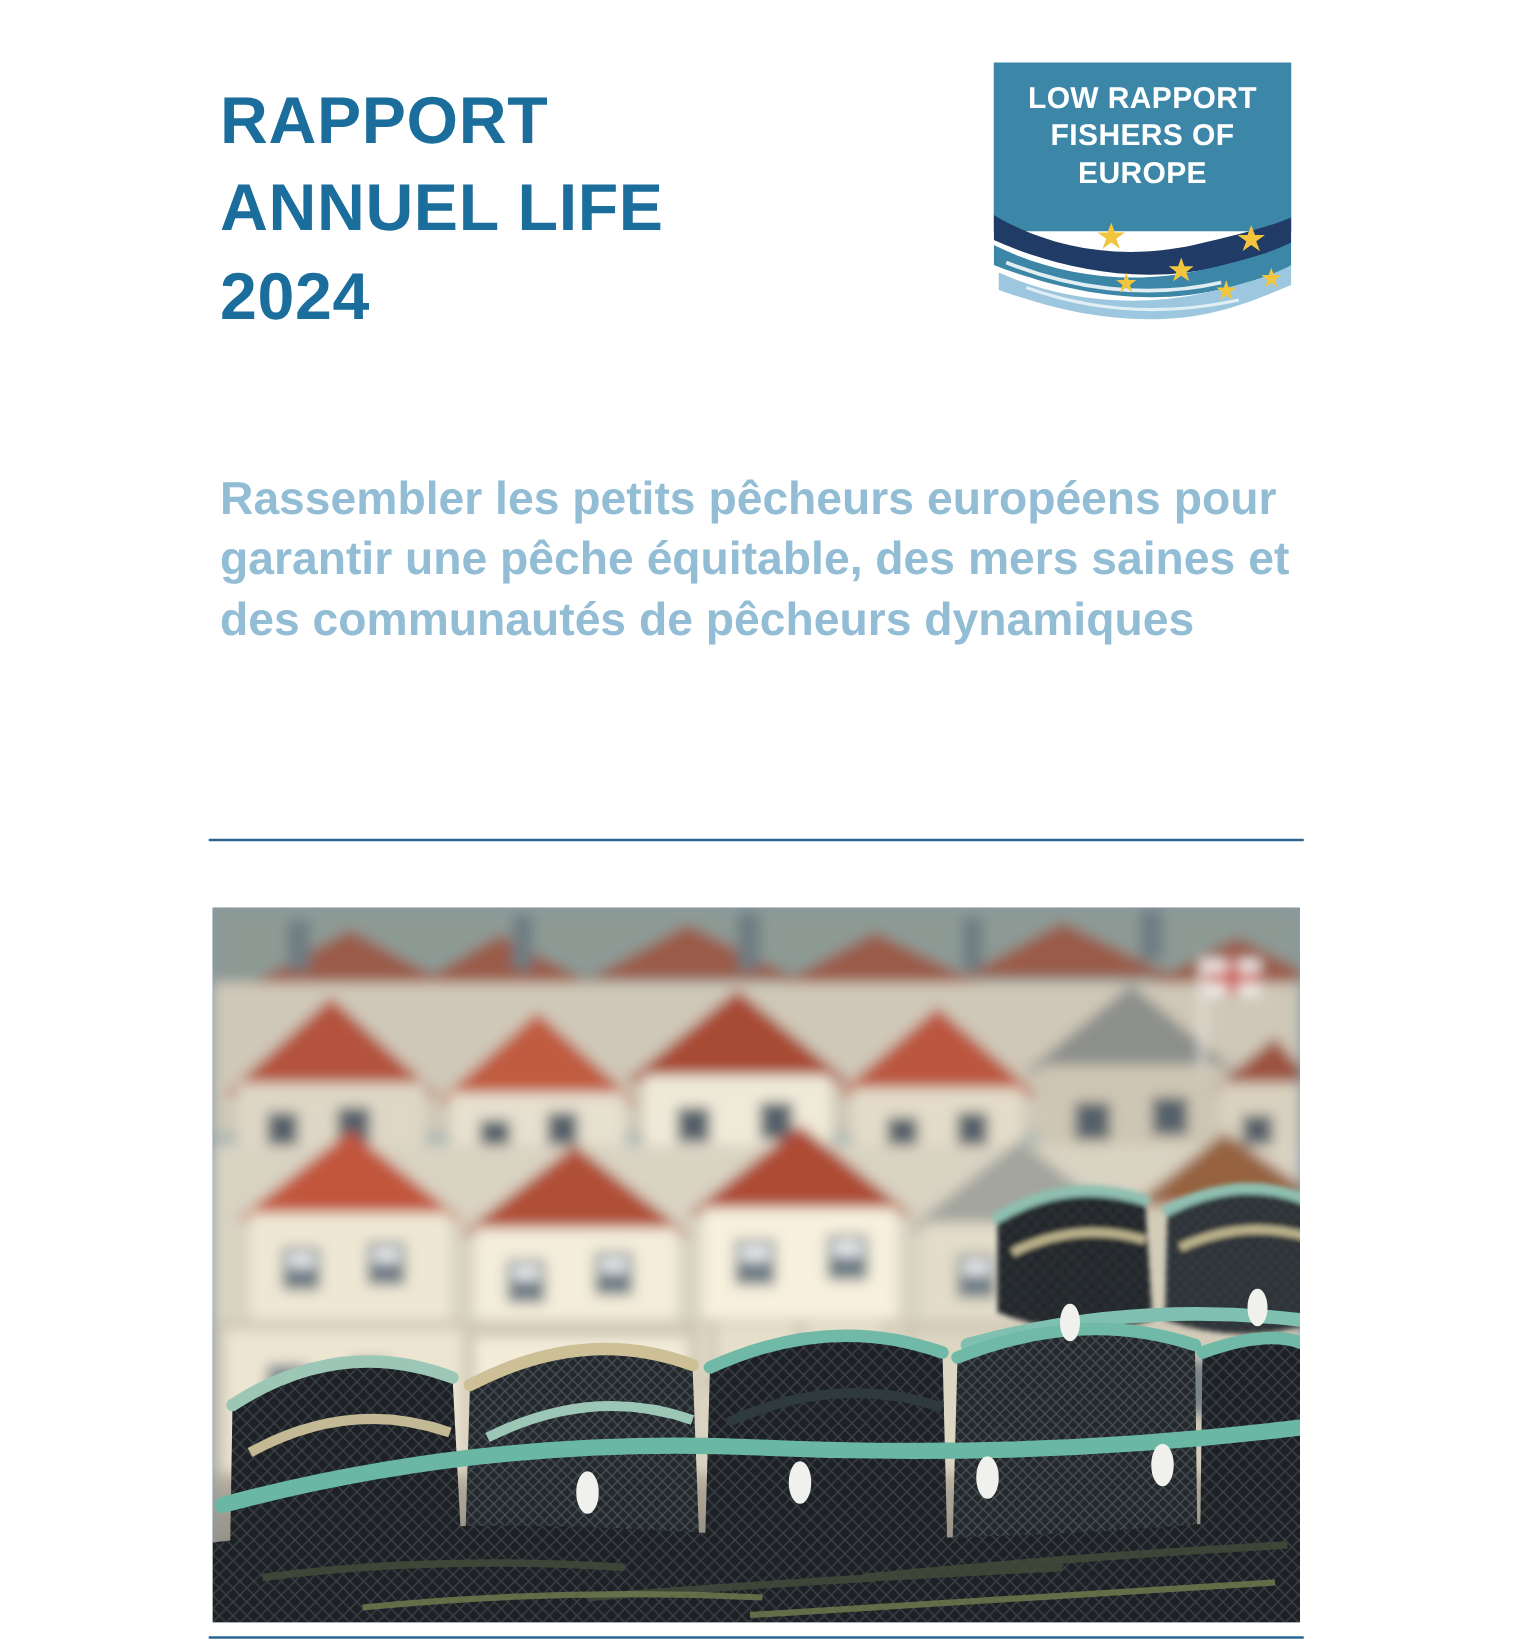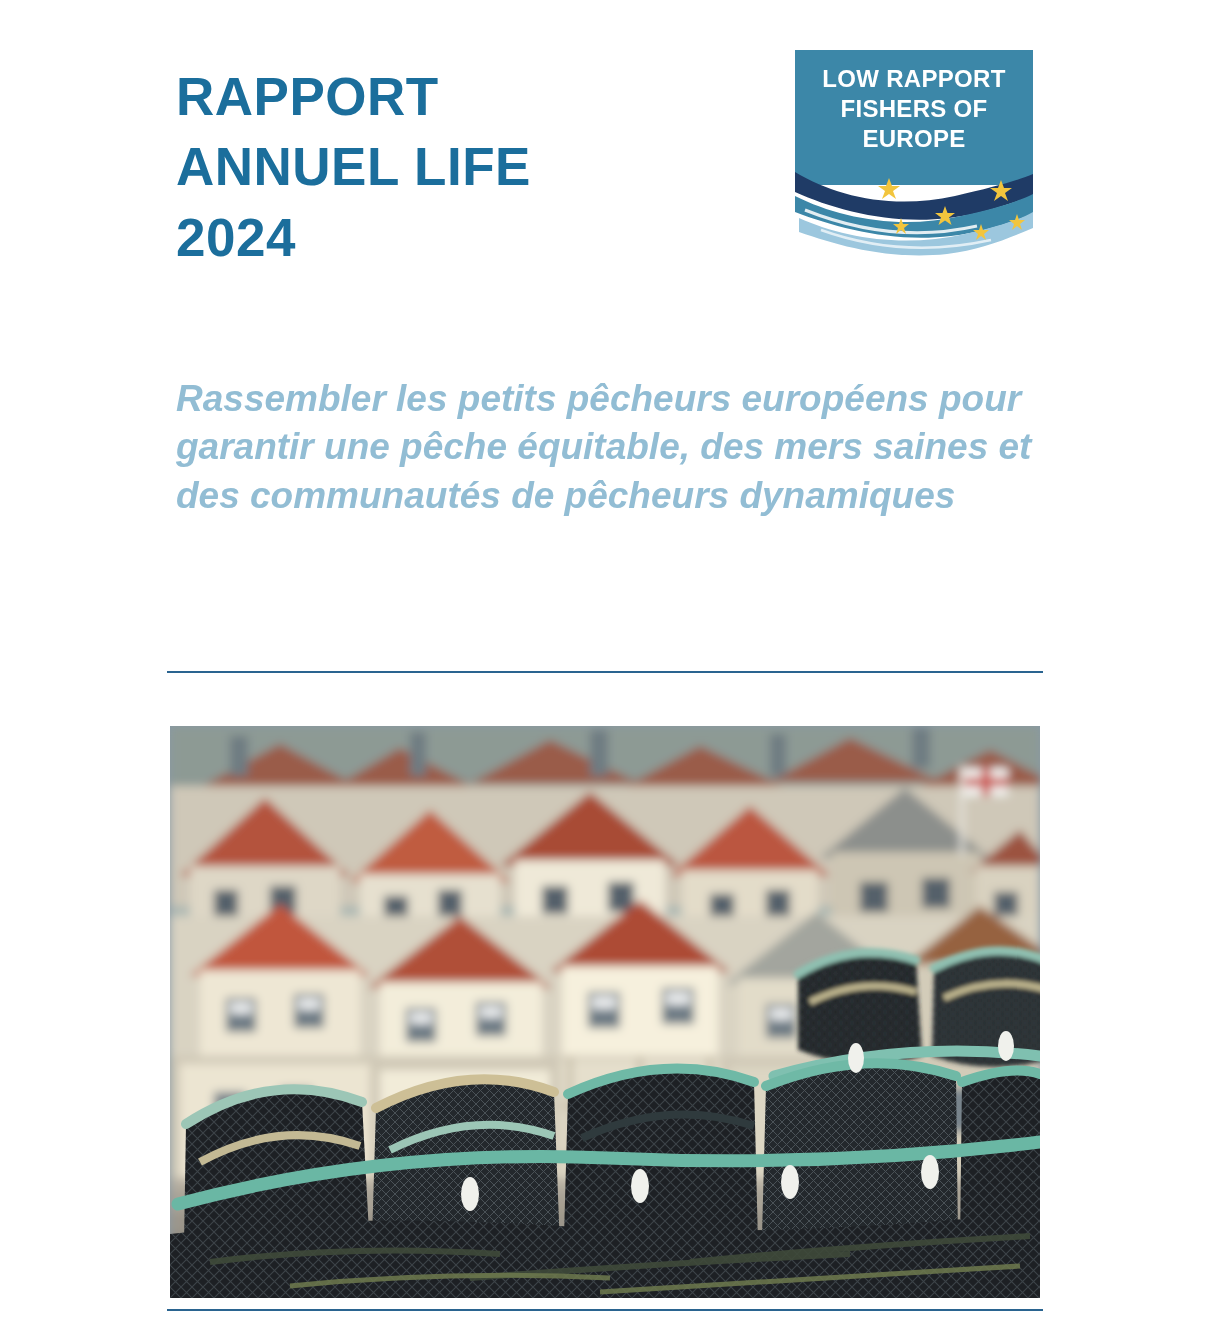--- a/index.html
+++ b/index.html
@@ -79,21 +79,20 @@
   .subtitle {
     position: absolute;
     left: 176px;
     top: 375px;
     width: 885px;
     font-size: 37px;
     font-weight: bold;
     line-height: 1.31;
     color: #92bdd4;
     margin: 0;
-    font-style: italic;
   }
 
   
   .rule {
     position: absolute;
     left: 167px;
     width: 876px;
     height: 2px;
     background: #2a6490;
   }

